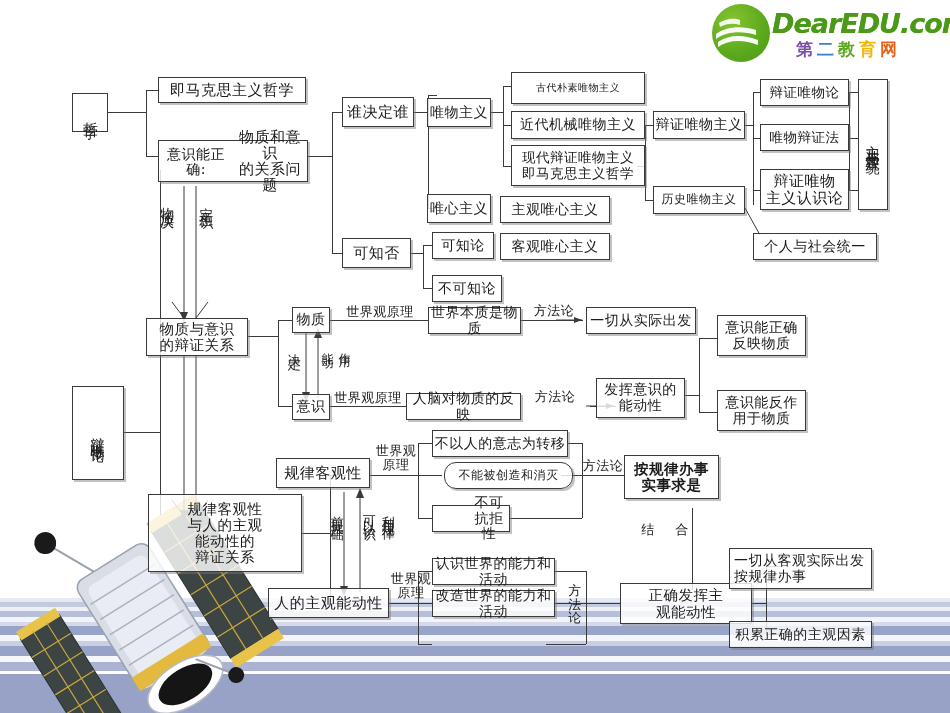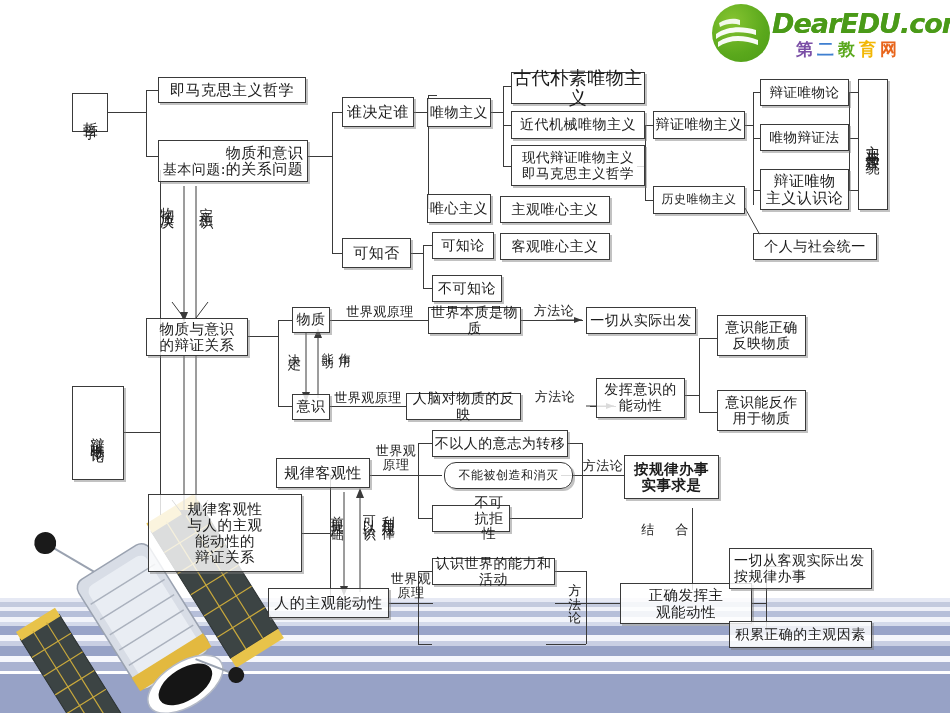--- a/index.html
+++ b/index.html
@@ -293,34 +293,34 @@
     <polygon points="360,488 356,498 364,498" fill="#3a3a3a"></polygon>
   </svg>
 
   <div class="node" style="left:72px;top:93px;width:36px;height:39px;font-size:15px;">
     <span class="vtext">哲学</span>
   </div>
 
   <div class="node shadow" style="left:158px;top:77px;width:148px;height:26px;font-size:15px;">即马克思主义哲学</div>
 
   <div class="node shadow" style="left:158px;top:140px;width:150px;height:42px;font-size:15px;">
-    <span style="font-size:14px;align-self:flex-end;padding-bottom:3px;">基本问题:</span>
+    <span style="font-size:14px;align-self:flex-end;padding-bottom:3px;">意识能正确:</span>
       <span style="white-space:pre-line;line-height:1.08;">物质和意识
 的关系问题</span>
   </div>
 
   <div class="node shadow" style="left:342px;top:97px;width:72px;height:30px;font-size:15px;">谁决定谁</div>
 
   <div class="node shadow" style="left:342px;top:238px;width:69px;height:30px;font-size:15px;">可知否</div>
 
   <div class="node shadow" style="left:427px;top:98px;width:64px;height:29px;font-size:14px;">唯物主义</div>
 
   <div class="node shadow" style="left:427px;top:194px;width:64px;height:29px;font-size:14px;">唯心主义</div>
 
-  <div class="node shadow" style="left:511px;top:72px;width:134px;height:32px;font-size:18px;">古代朴素唯物主义</div>
+  <div class="node shadow" style="left:511px;top:72px;width:134px;height:32px;font-size:10px;">古代朴素唯物主义</div>
 
   <div class="node shadow" style="left:511px;top:111px;width:134px;height:28px;font-size:14px;">近代机械唯物主义</div>
 
   <div class="node shadow" style="left:511px;top:145px;width:134px;height:41px;font-size:13.5px;white-space:pre-line;">现代辩证唯物主义
 即马克思主义哲学</div>
 
   <div class="node shadow" style="left:500px;top:196px;width:110px;height:27px;font-size:14px;">主观唯心主义</div>
 
   <div class="node shadow" style="left:500px;top:233px;width:110px;height:27px;font-size:14px;">客观唯心主义</div>
 
@@ -384,20 +384,21 @@
 
   <div class="node shadow" style="left:444px;top:462px;width:129px;height:27px;font-size:12px;border-radius:12px;">不能被创造和消灭</div>
 
   <div class="node shadow" style="left:432px;top:505px;width:78px;height:27px;font-size:14px;padding-left:36px;">不可抗拒性</div>
 
   <div class="node shadow" style="left:624px;top:455px;width:95px;height:44px;font-size:14.5px;white-space:pre-line;font-weight:bold;">按规律办事
 实事求是</div>
 
   <div class="node shadow" style="left:432px;top:558px;width:123px;height:27px;font-size:14px;">认识世界的能力和活动</div>
 
+  <div class="node shadow" style="left:432px;top:590px;width:123px;height:27px;font-size:14px;">改造世界的能力和活动</div>
 
 
   <div class="node shadow" style="left:620px;top:583px;width:132px;height:41px;font-size:14.5px;white-space:pre-line;">正确发挥主
 观能动性</div>
 
   <div class="node shadow" style="left:729px;top:548px;width:143px;height:41px;font-size:14px;white-space:pre-line;text-align:left;justify-content:flex-start;padding-left:4px;">一切从客观实际出发
 按规律办事</div>
 
   <div class="node shadow" style="left:729px;top:621px;width:143px;height:27px;font-size:14px;">积累正确的主观因素</div>
 

